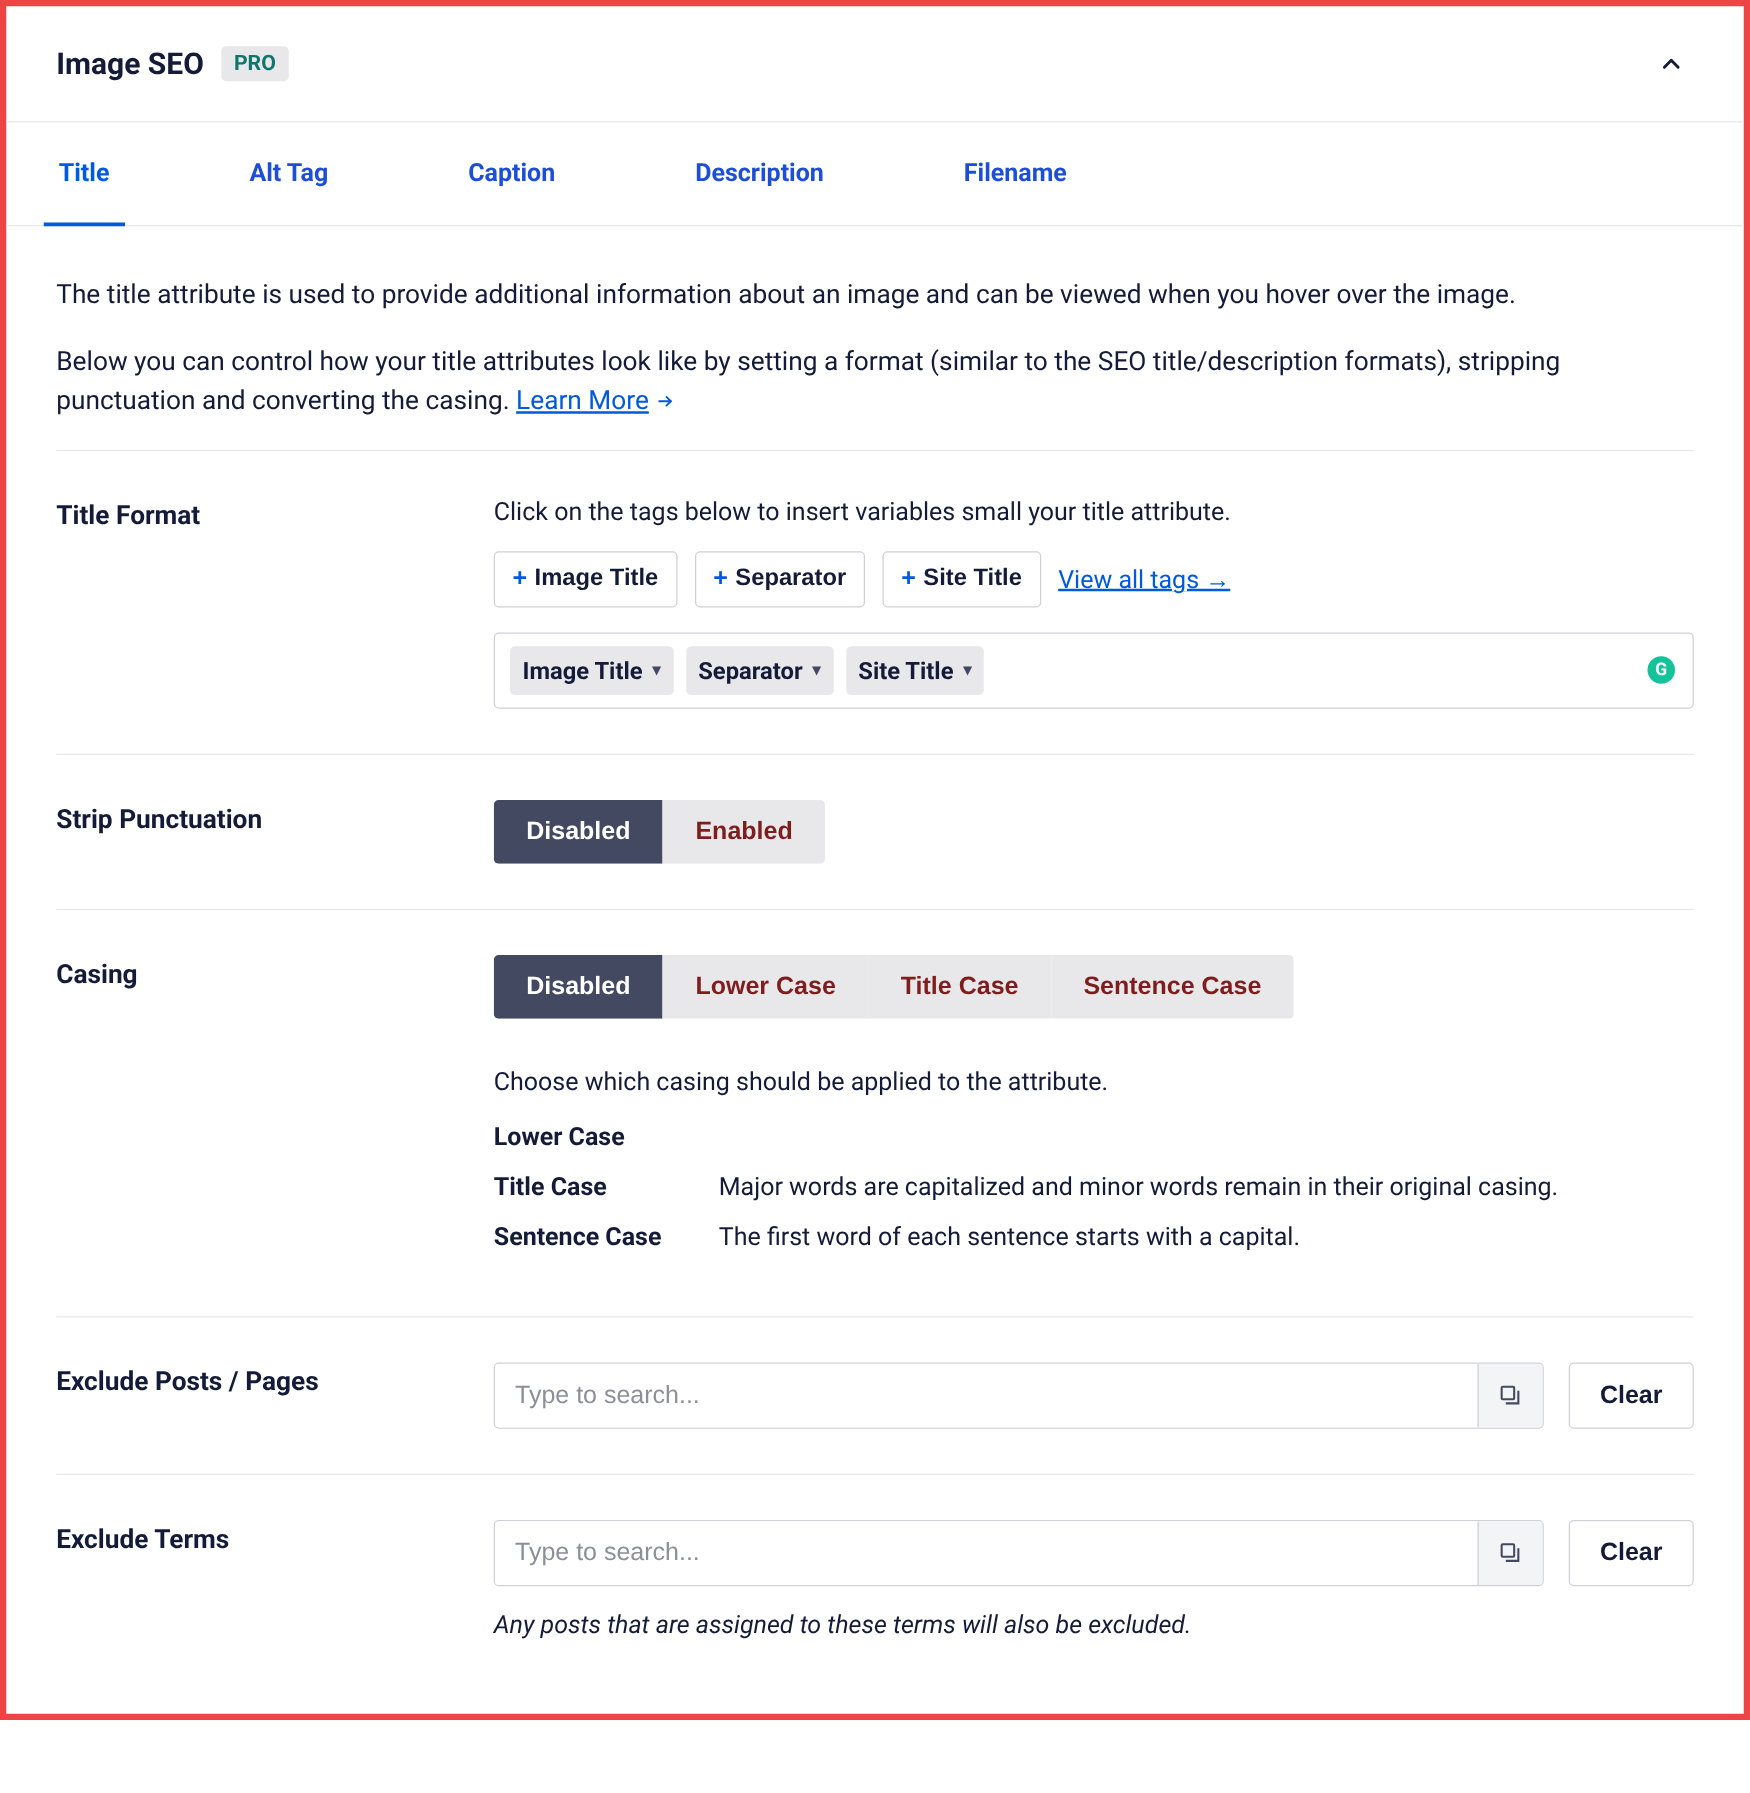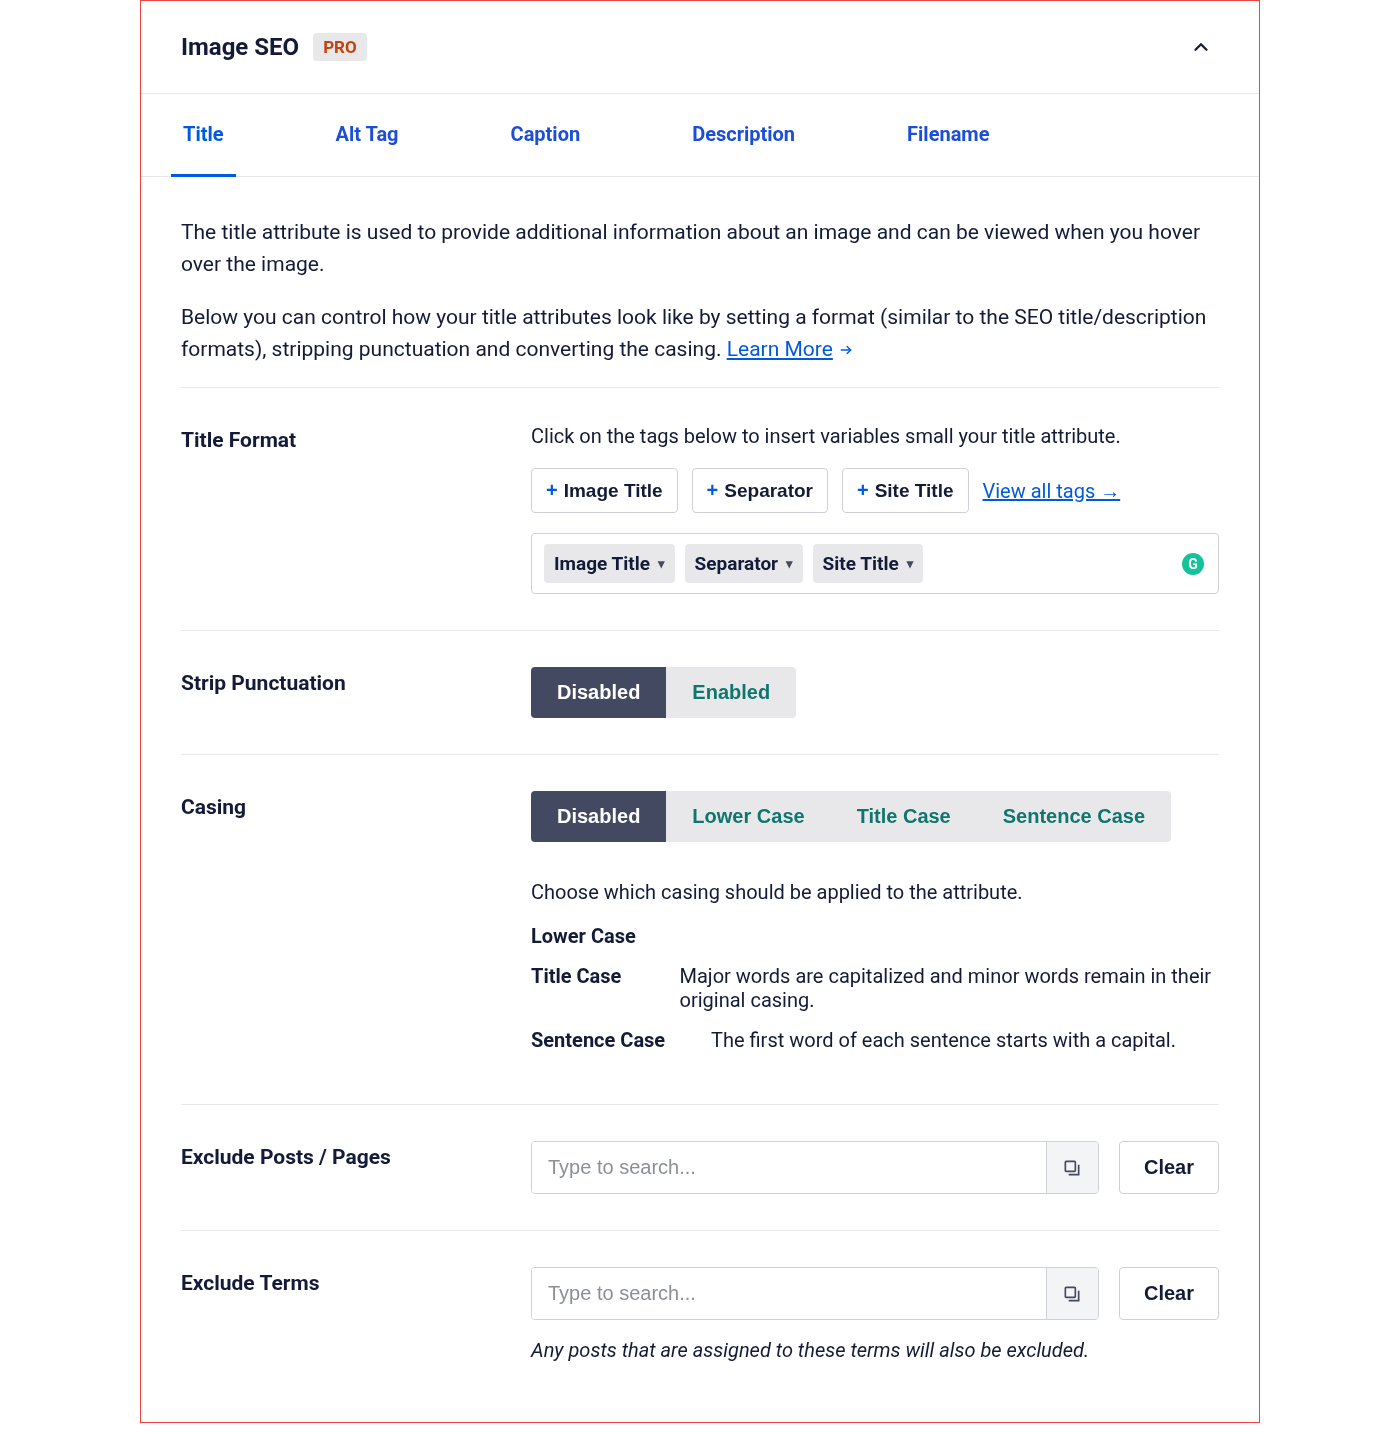--- a/index.html
+++ b/index.html
@@ -1,21 +1,21 @@
 <!DOCTYPE html>
 <html><head>
   <meta charset="utf-8">
   <style>
     * { margin: 0; padding: 0; box-sizing: border-box; }
     body { font-family: -apple-system, BlinkMacSystemFont, "Segoe UI", Roboto, Helvetica, Arial, sans-serif; background: #fff; color: #141b38; font-size: 18px; }
-    .container { width: 1120px; margin: 0 auto; border: 1px solid #ef4444; }
+    .container { width: 1400px; margin: 0 auto; border: 5px solid #ef4444; }
     .header { display: flex; align-items: center; justify-content: space-between; padding: 28px 40px; border-bottom: 1px solid #e8e8eb; }
     .header-left { display: flex; align-items: center; gap: 14px; }
     .header-title { font-size: 24px; font-weight: 700; color: #141b38; }
-    .badge { background: #e8e8eb; color: #c2410c; font-size: 17px; font-weight: 700; padding: 4px 10px; border-radius: 4px; }
+    .badge { background: #e8e8eb; color: #0f766e; font-size: 17px; font-weight: 700; padding: 4px 10px; border-radius: 4px; }
     .chevron-btn { width: 36px; height: 36px; display: flex; align-items: center; justify-content: center; cursor: pointer; }
     .tabs { display: flex; gap: 88px; padding: 0 30px; border-bottom: 1px solid #e8e8eb; }
     .tab { padding: 28px 12px; font-size: 20px; font-weight: 700; color: #1d4ed8; cursor: pointer; border-bottom: 3px solid transparent; margin-bottom: -1px; }
     .tab.active { color: #005ae0; border-bottom-color: #005ae0; }
     .content { padding: 40px; }
     .intro { font-size: 21px; color: #141b38; line-height: 1.5; margin-bottom: 22px; }
     .intro a { color: #005ae0; text-decoration: underline; }
     .arrow-right { display: inline-block; margin-left: 4px; }
     .section { display: flex; border-top: 1px solid #e8e8eb; padding: 36px 0; }
     .section-label { width: 350px; font-size: 21px; font-weight: 700; color: #141b38; padding-top: 4px; }
@@ -23,21 +23,21 @@
     .helper { font-size: 20px; color: #141b38; margin-bottom: 20px; }
     .tag-row { display: flex; align-items: center; gap: 14px; margin-bottom: 20px; flex-wrap: wrap; }
     .tag-btn { border: 1px solid #d0d1d7; background: #fff; border-radius: 4px; padding: 10px 14px; font-size: 19px; font-weight: 700; color: #141b38; cursor: pointer; display: inline-flex; align-items: center; gap: 6px; }
     .tag-btn .plus { color: #005ae0; font-weight: 700; font-size: 20px; }
     .link { color: #005ae0; text-decoration: underline; font-size: 20px; cursor: pointer; }
     .format-box { border: 1px solid #d0d1d7; border-radius: 4px; padding: 10px 12px; display: flex; align-items: center; gap: 10px; position: relative; min-height: 56px; }
     .chip { background: #e8e8eb; border-radius: 4px; padding: 8px 10px; display: inline-flex; align-items: center; gap: 8px; font-size: 19px; font-weight: 700; color: #141b38; }
     .chip .caret { font-size: 13px; color: #434960; }
     .grammarly { position: absolute; right: 14px; top: 50%; transform: translateY(-50%); width: 22px; height: 22px; border-radius: 50%; background: #15c39a; display: flex; align-items: center; justify-content: center; color: #fff; font-weight: 700; font-size: 14px; }
     .toggle-group { display: inline-flex; border-radius: 4px; overflow: hidden; }
-    .toggle { padding: 14px 26px; font-size: 20px; font-weight: 700; background: #e8e8eb; color: #0f766e; cursor: pointer; border: none; }
+    .toggle { padding: 14px 26px; font-size: 20px; font-weight: 700; background: #e8e8eb; color: #7f1d1d; cursor: pointer; border: none; }
     .toggle.active { background: #434960; color: #fff; }
     .case-table { margin-top: 20px; }
     .case-row { display: flex; gap: 20px; margin-bottom: 16px; }
     .case-name { width: 160px; font-weight: 700; font-size: 20px; }
     .case-desc { font-size: 20px; }
     .search-row { display: flex; gap: 20px; align-items: center; }
     .search-wrap { flex: 1; display: flex; border: 1px solid #d0d1d7; border-radius: 4px; overflow: hidden; }
     .search-input { flex: 1; border: none; padding: 14px 16px; font-size: 20px; outline: none; }
     .search-input::placeholder { color: #8c8f9a; }
     .search-icon-btn { width: 52px; border-left: 1px solid #d0d1d7; background: #f3f4f5; display: flex; align-items: center; justify-content: center; cursor: pointer; }

